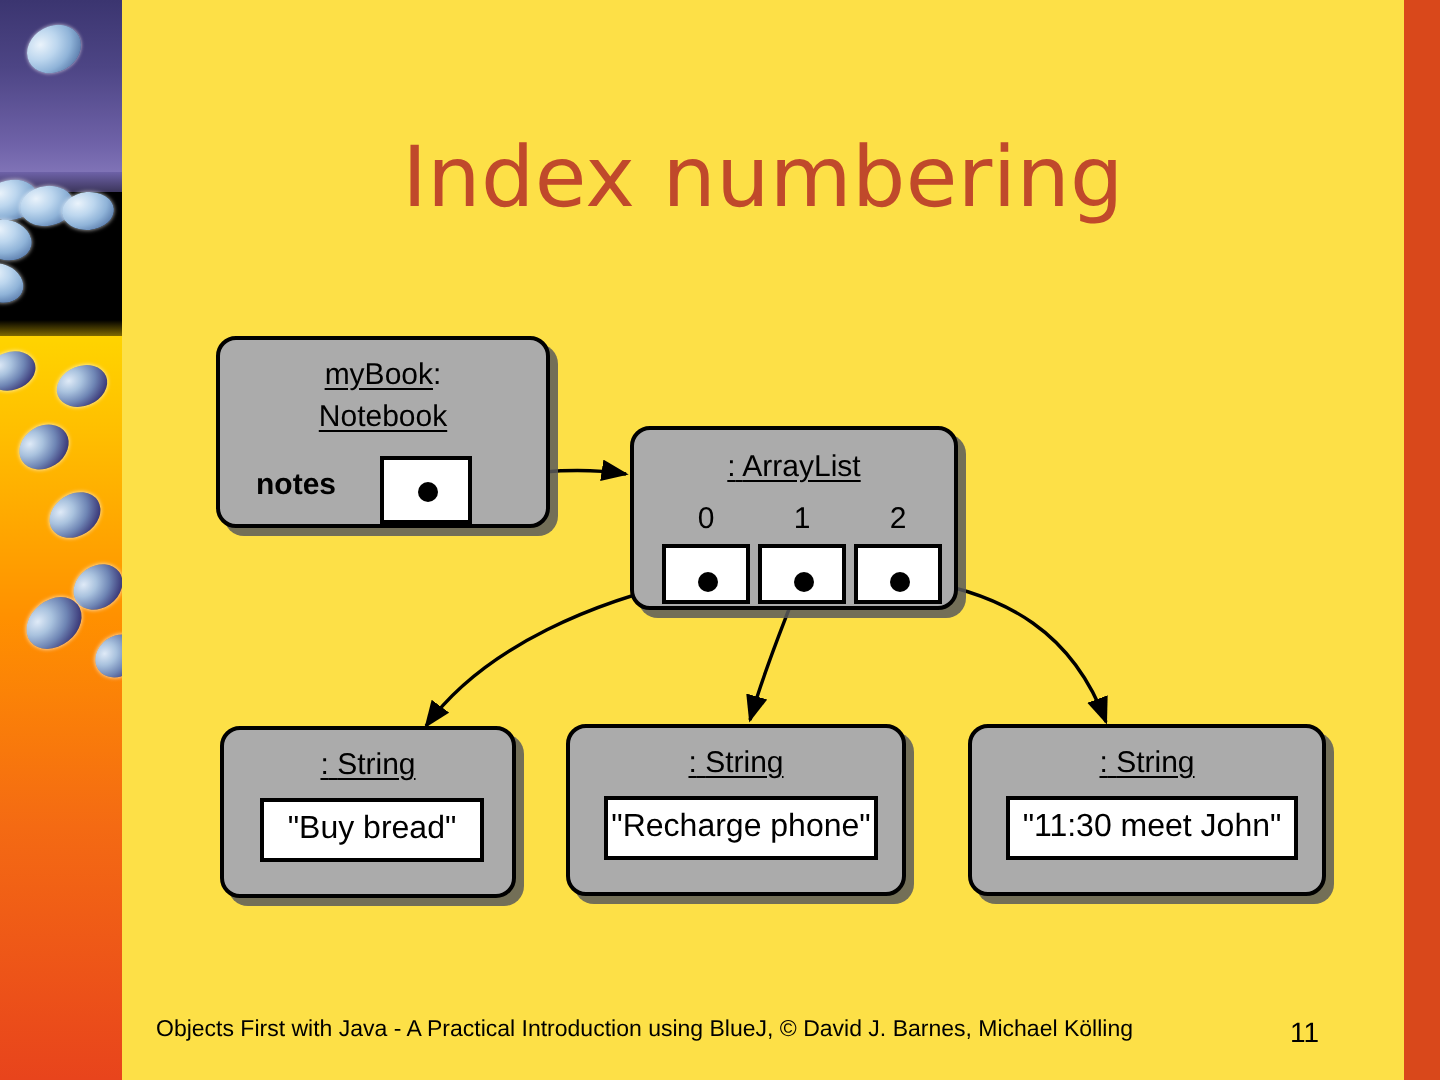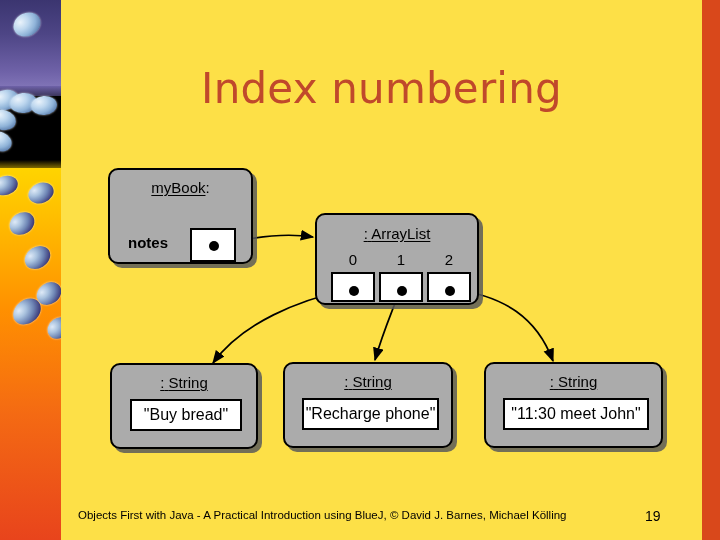--- a/index.html
+++ b/index.html
@@ -123,23 +123,26 @@
 
     <path d="M346,290 C300,300 243,322 213,363" fill="none" stroke="#000" stroke-width="1.7" marker-end="url(#ah)"></path>
 
     <path d="M400,290 C392,312 383,332 375,360" fill="none" stroke="#000" stroke-width="1.7" marker-end="url(#ah)"></path>
 
     <path d="M452,289 C505,296 537,318 553,361" fill="none" stroke="#000" stroke-width="1.7" marker-end="url(#ah)"></path>
   </svg>
 
   <div id="diagram">
 
-    <div class="objbox" style="left:108px;top:168px;width:145px;height:96px;">
+    <div class="objbox" style="left:108px;top:168px;width:167px;height:96px;">
       <div class="objtitle" style="top:9px;">
         <u>myBook</u><span class="plain">:</span>
+      </div>
+      <div class="objtitle" style="top:30px;">
+        <u>Notebook</u>
       </div>
       <div class="fieldlabel" style="left:18px;top:64px;">notes</div>
       <div class="valuebox" style="left:80px;top:58px;width:46px;height:34px;">
         <div class="refdot" style="left:17px;top:11px;"></div>
       </div>
     </div>
 
     <div class="objbox" style="left:315px;top:213px;width:164px;height:92px;padding-left:44px;">
       <div class="objtitle" style="top:10px;">
         <u><span>:</span> <span>ArrayList</span></u>
@@ -177,15 +180,15 @@
     <div class="objbox" style="left:484px;top:362px;width:179px;height:86px;">
       <div class="objtitle" style="top:9px;">
         <u><span>:</span> <span>String</span></u>
       </div>
       <div class="valuebox wide" style="left:17px;top:34px;width:146px;height:32px;">"11:30 meet John"</div>
     </div>
 
   </div>
 
   <div id="footer-text">Objects First with Java - A Practical Introduction using BlueJ, © David J. Barnes, Michael Kölling</div>
-  <div id="page-number">19</div>
+  <div id="page-number">11</div>
 
 </div>
 
 </body></html>

